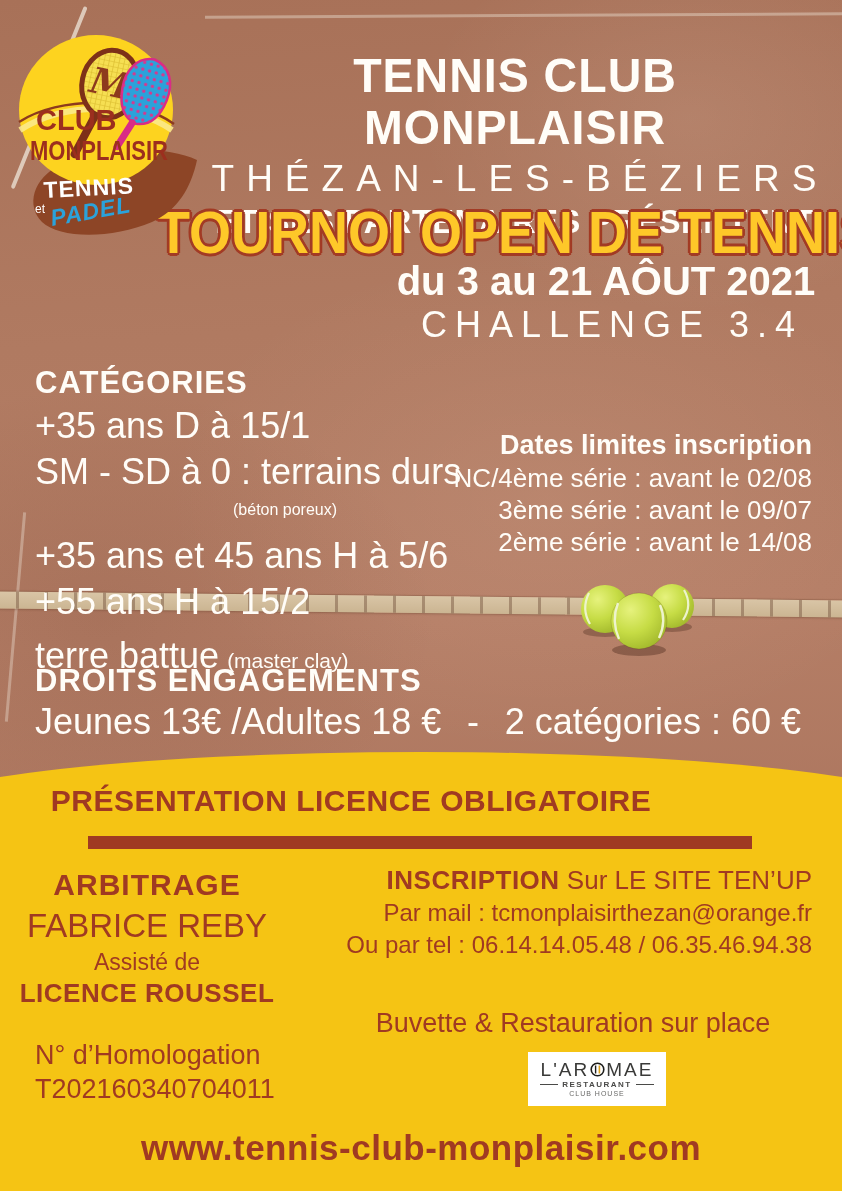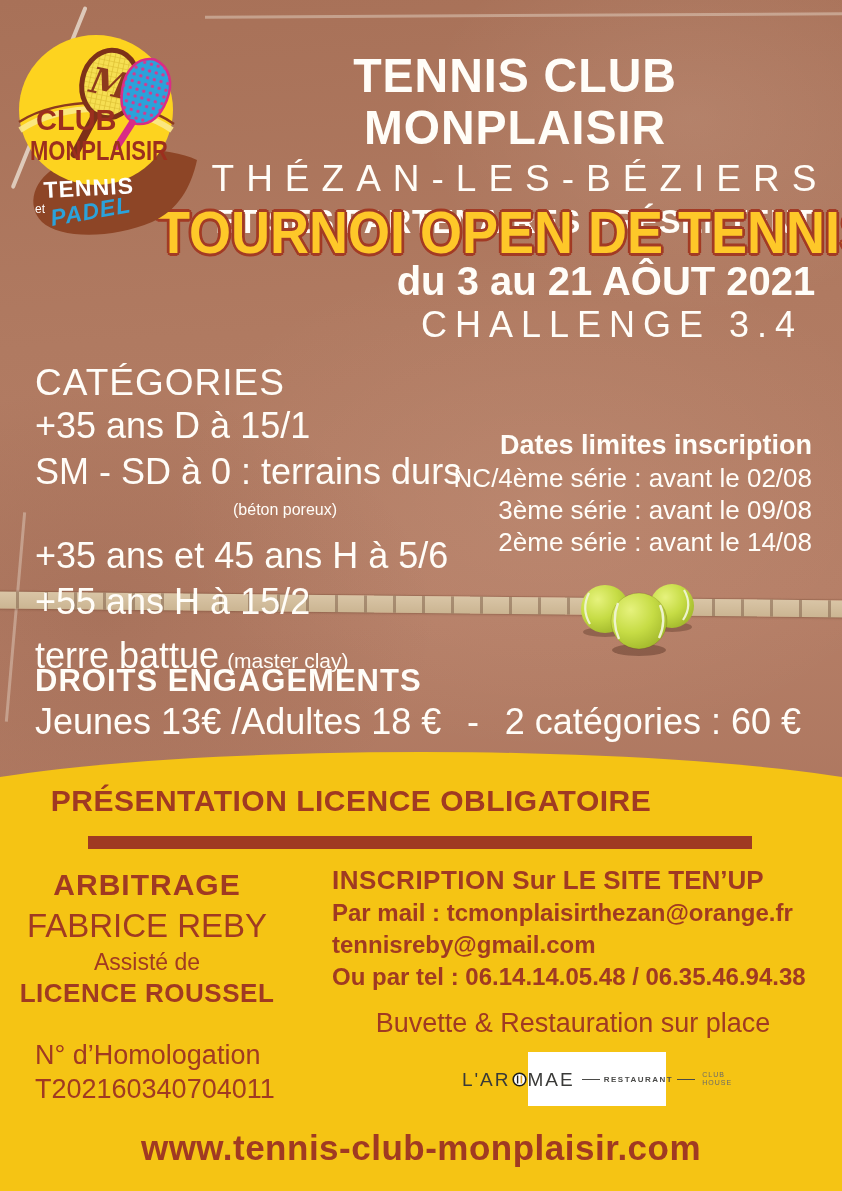--- a/index.html
+++ b/index.html
@@ -38,21 +38,21 @@
   .hdr-pres{font-size:34px;font-weight:bold;line-height:38px;letter-spacing:.5px;transform:scaleX(.96);transform-origin:center;}
   
   .title{left:120px;top:198px;width:740px;z-index:3;font-size:60px;font-weight:bold;
     letter-spacing:0;transform:scaleX(.9);transform-origin:center;color:#fec829;white-space:nowrap;
     text-shadow:-2px -2px 0 #a23b25,2px -2px 0 #a23b25,-2px 2px 0 #a23b25,2px 2px 0 #a23b25,
       -3px 0 0 #a23b25,3px 0 0 #a23b25,0 -3px 0 #a23b25,0 3px 0 #a23b25;}
   .daterange{left:380px;top:258px;width:452px;z-index:3;font-size:40px;font-weight:bold;line-height:46px;}
   .challenge{left:380px;top:305px;width:452px;z-index:3;font-size:36px;line-height:40px;letter-spacing:8px;padding-left:6px;}
   
   .cats{left:35px;top:363px;width:470px;z-index:3;}
-  .cats-h{font-size:37px;font-weight:normal;letter-spacing:1px;line-height:40px;}
+  .cats-h{font-size:31px;font-weight:bold;letter-spacing:1px;line-height:40px;}
   .cat-line{font-size:36px;line-height:46px;}
   .cat-note{font-size:16px;line-height:30px;margin-left:198px;}
   .cat-note2{font-size:21px;margin-left:8px;}
   .mt6{margin-top:8px;}
   
   .deadlines{right:30px;top:428px;width:420px;z-index:3;}
   .dl-h{font-size:27px;font-weight:bold;line-height:34px;}
   .dl-line{font-size:26px;line-height:32px;}
   
   .fees-h{left:35px;top:663px;z-index:3;font-size:31px;font-weight:bold;letter-spacing:1px;}
@@ -61,27 +61,27 @@
   .yellow-curve{left:-110px;top:752px;width:1062px;height:64px;background:#f5c414;
     border-radius:50%/100% 100% 0 0;z-index:2;}
   .yellow-body{left:0;top:800px;width:842px;height:391px;background:#f5c414;z-index:2;}
   .license{left:0;top:784px;width:702px;z-index:3;font-size:30px;font-weight:bold;letter-spacing:.5px;}
   .redbar{left:88px;top:836px;width:664px;height:13px;background:#a03a22;z-index:3;}
   .arb{left:16px;top:866px;width:262px;z-index:3;text-align:center;}
   .arb-h{font-size:30px;font-weight:bold;letter-spacing:1px;line-height:38px;}
   .arb-name{font-size:33px;line-height:40px;margin-top:2px;}
   .arb-assist{font-size:23px;line-height:28px;margin-top:2px;}
   .arb-assistant{font-size:26px;font-weight:bold;letter-spacing:.5px;line-height:30px;margin-top:2px;}
-  .insc{right:30px;top:864px;width:480px;z-index:3;text-align:left;font-weight:bold;}
+  .insc{right:30px;top:864px;width:480px;z-index:3;text-align:right;}
   .insc-l1{font-size:26px;line-height:33px;}
   .insc-l1 b{letter-spacing:.5px;}
   .insc-line{font-size:24px;line-height:32px;}
   .buvette{left:340px;top:1008px;width:466px;z-index:3;font-size:27px;}
   .aromae{left:528px;top:1052px;width:138px;height:54px;background:#fff;z-index:3;
-    display:flex;flex-direction:row;align-items:center;justify-content:center;gap:7px;}
+    display:flex;flex-direction:column;align-items:center;justify-content:center;gap:1px;}
   .aromae-name{display:flex;align-items:center;font-size:19px;letter-spacing:2px;color:#3a3a38;line-height:19px;}
   .aromae-sub{display:flex;align-items:center;gap:4px;font-size:8px;font-weight:bold;letter-spacing:1.5px;color:#4a4a48;line-height:9px;}
   .aromae-sub:before,.aromae-sub:after{content:"";width:18px;height:1px;background:#4a4a48;}
   .aromae-house{font-size:7px;letter-spacing:1px;color:#6a6a68;line-height:8px;}
   .homolog{left:35px;top:1038px;z-index:3;}
   .hom-line{font-size:27px;line-height:34px;}
   .website{left:0;top:1128px;width:842px;z-index:3;font-size:35px;font-weight:bold;letter-spacing:.5px;}
   .logo-wrap{left:14px;top:26px;width:200px;height:218px;z-index:4;}
   .balls-wrap{left:573px;top:577px;width:130px;height:85px;z-index:2;}
 </style>
@@ -157,21 +157,21 @@
     <div class="cat-line">SM - SD à 0 : terrains durs</div>
     <div class="cat-note">(béton poreux)</div>
     <div class="cat-line mt6">+35 ans et 45 ans H à 5/6</div>
     <div class="cat-line">+55 ans H à 15/2</div>
     <div class="cat-line mt6"><span>terre battue</span><span class="cat-note2">(master clay)</span></div>
   </div>
 
   <div class="abs deadlines rgt white">
     <div class="dl-h">Dates limites inscription</div>
     <div class="dl-line">NC/4ème série : avant le 02/08</div>
-    <div class="dl-line">3ème série : avant le 09/08</div>
+    <div class="dl-line">3ème série : avant le 09/07</div>
     <div class="dl-line">2ème série : avant le 14/08</div>
   </div>
 
   <div class="abs balls-wrap">
     <svg width="130" height="85" viewBox="0 0 130 85">
       <ellipse cx="32" cy="55" rx="22" ry="5" fill="rgba(60,30,18,.30)"></ellipse>
       <ellipse cx="99" cy="50" rx="20" ry="5" fill="rgba(60,30,18,.30)"></ellipse>
       <circle cx="32" cy="32" r="24" fill="url(#ballg)"></circle>
       <path d="M16 16 Q8 32 17 47" stroke="#edf3cd" stroke-width="2.2" fill="none"></path>
       <circle cx="99" cy="29" r="22" fill="url(#ballg)"></circle>
@@ -199,21 +199,20 @@
   <div class="abs arb red">
     <div class="arb-h">ARBITRAGE</div>
     <div class="arb-name">FABRICE REBY</div>
     <div class="arb-assist">Assisté de</div>
     <div class="arb-assistant">LICENCE ROUSSEL</div>
   </div>
 
   <div class="abs insc red">
     <div class="insc-l1"><b>INSCRIPTION</b><span> Sur LE SITE TEN’UP</span></div>
     <div class="insc-line">Par mail : tcmonplaisirthezan@orange.fr</div>
-    <div class="insc-line">tennisreby@gmail.com</div>
     <div class="insc-line">Ou par tel : 06.14.14.05.48 / 06.35.46.94.38</div>
   </div>
 
   <div class="abs buvette ctr red">Buvette &amp; Restauration sur place</div>
 
   <div class="abs aromae">
     <div class="aromae-name">
       <span>L'AR</span>
       <span style="display:inline-flex;margin:0 1px;">
         <svg width="15" height="15" viewBox="0 0 15 15">

